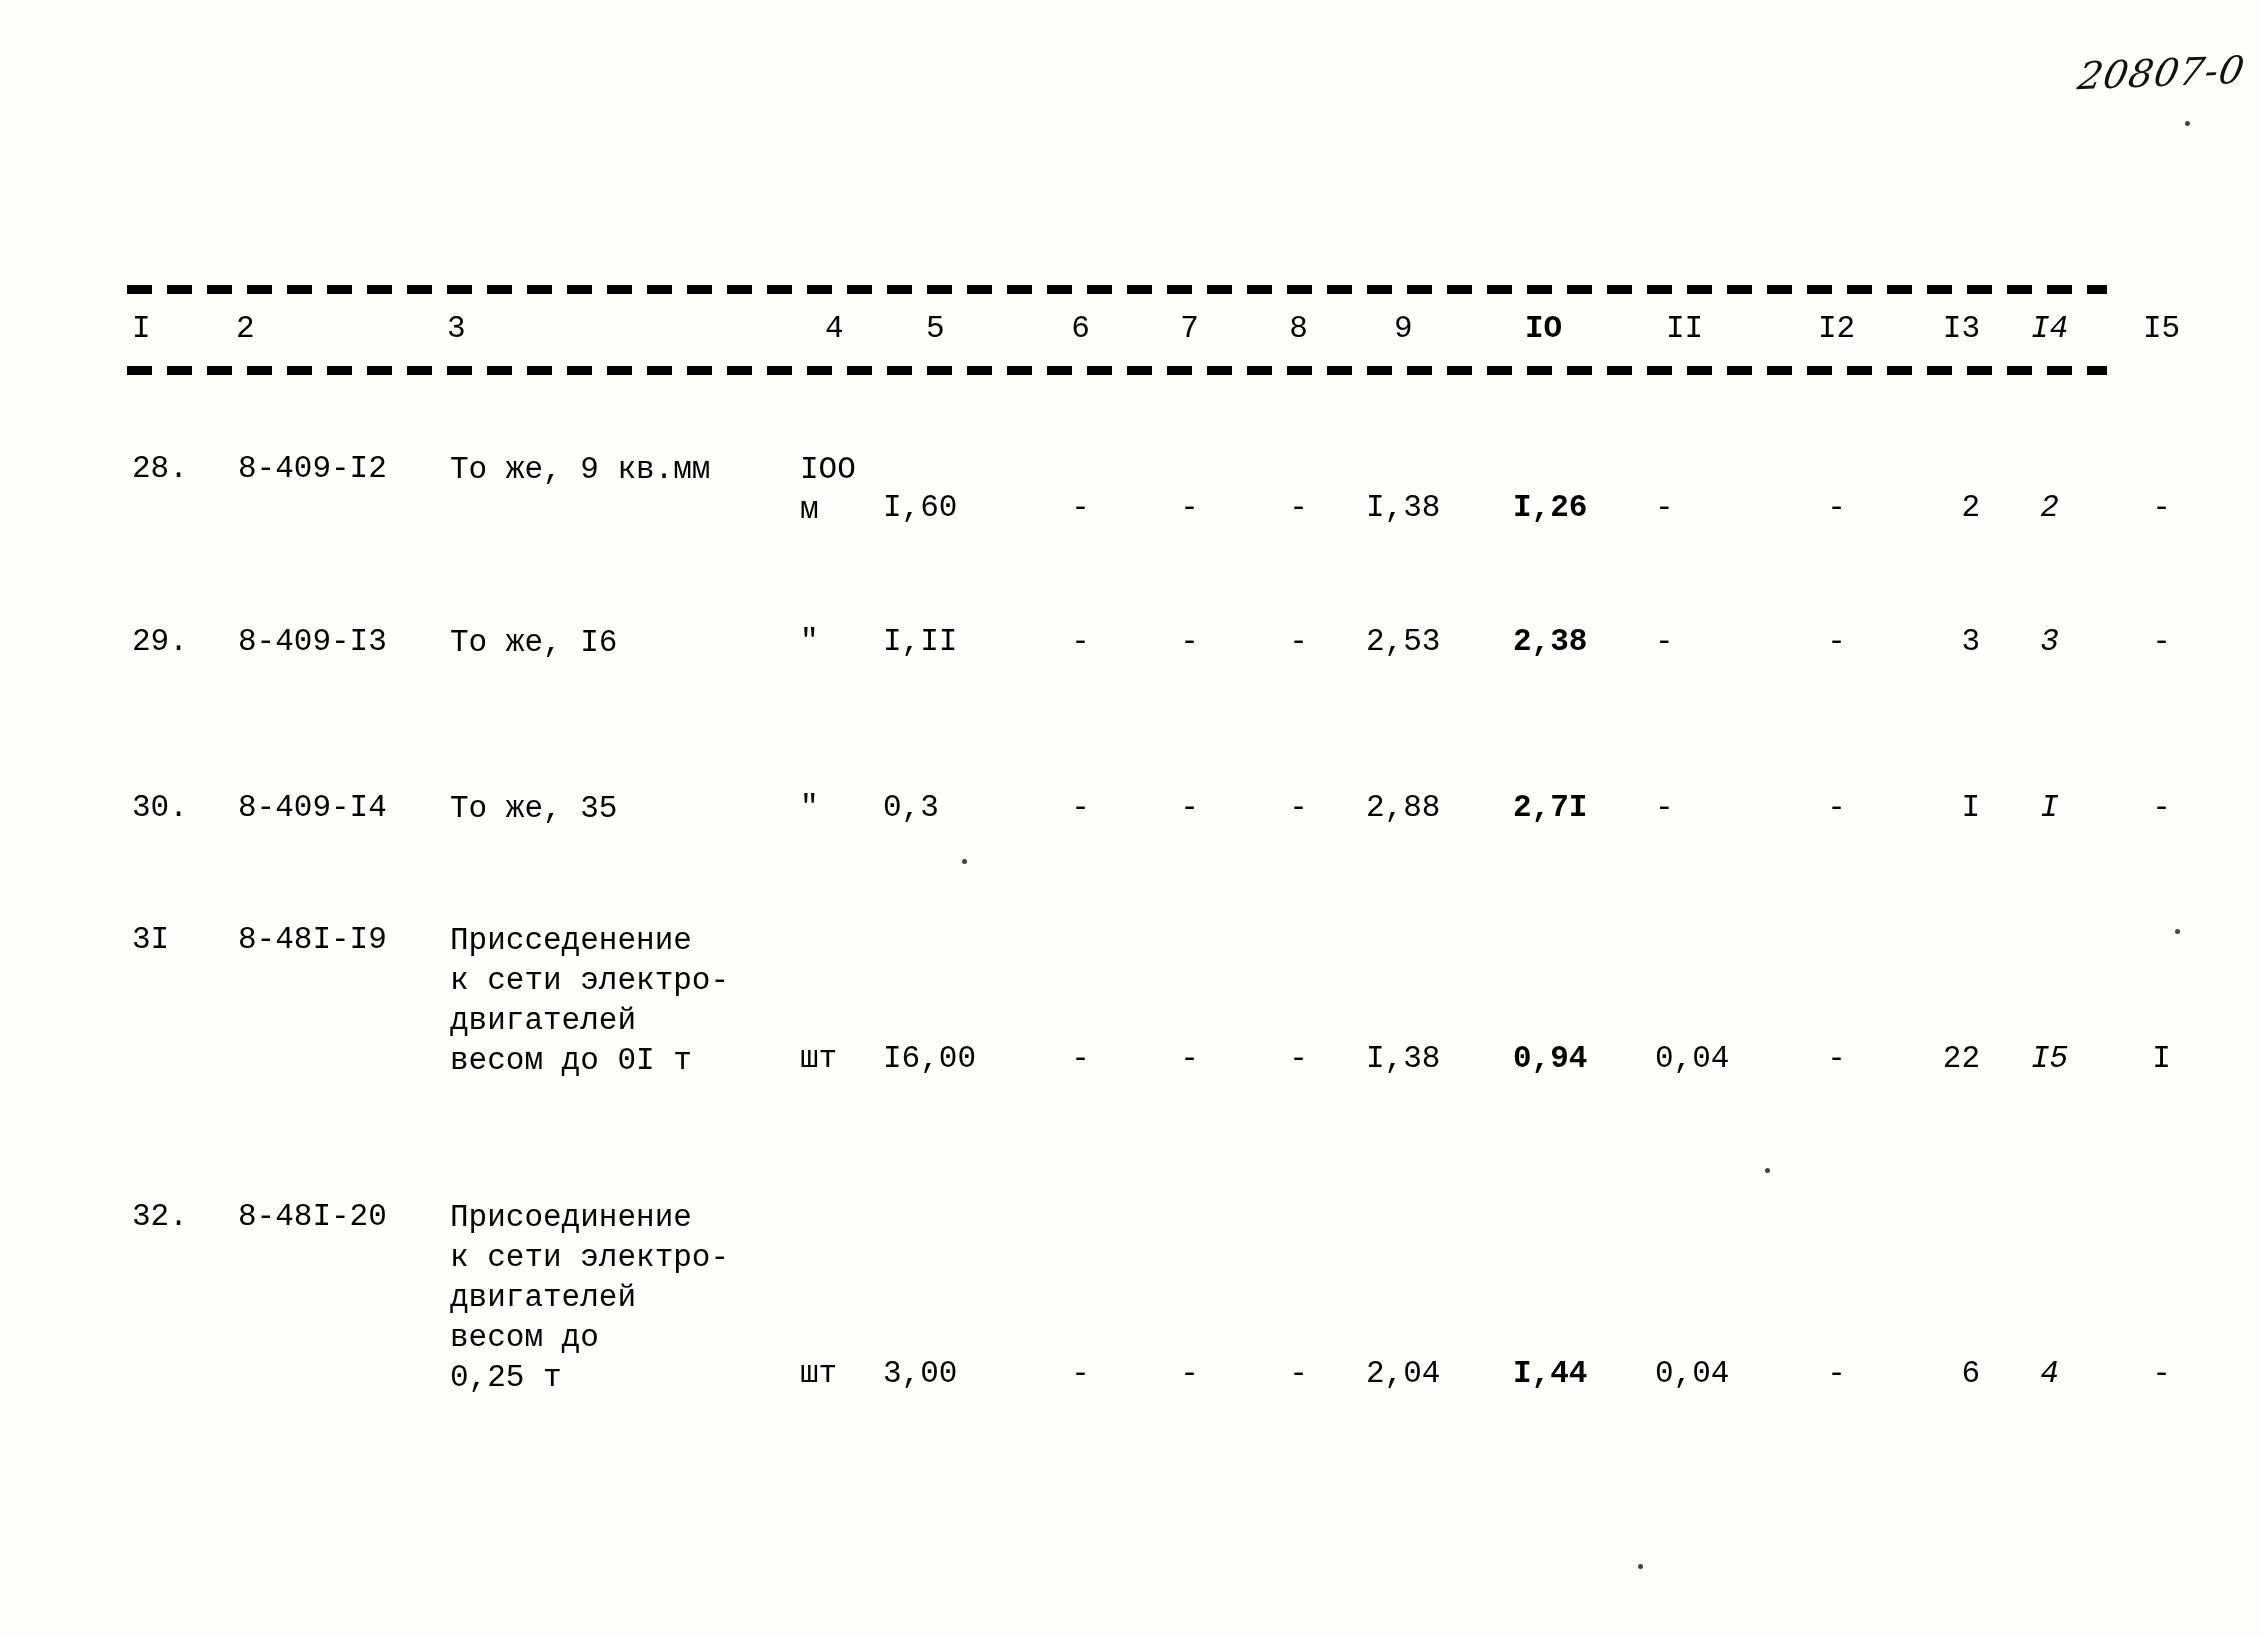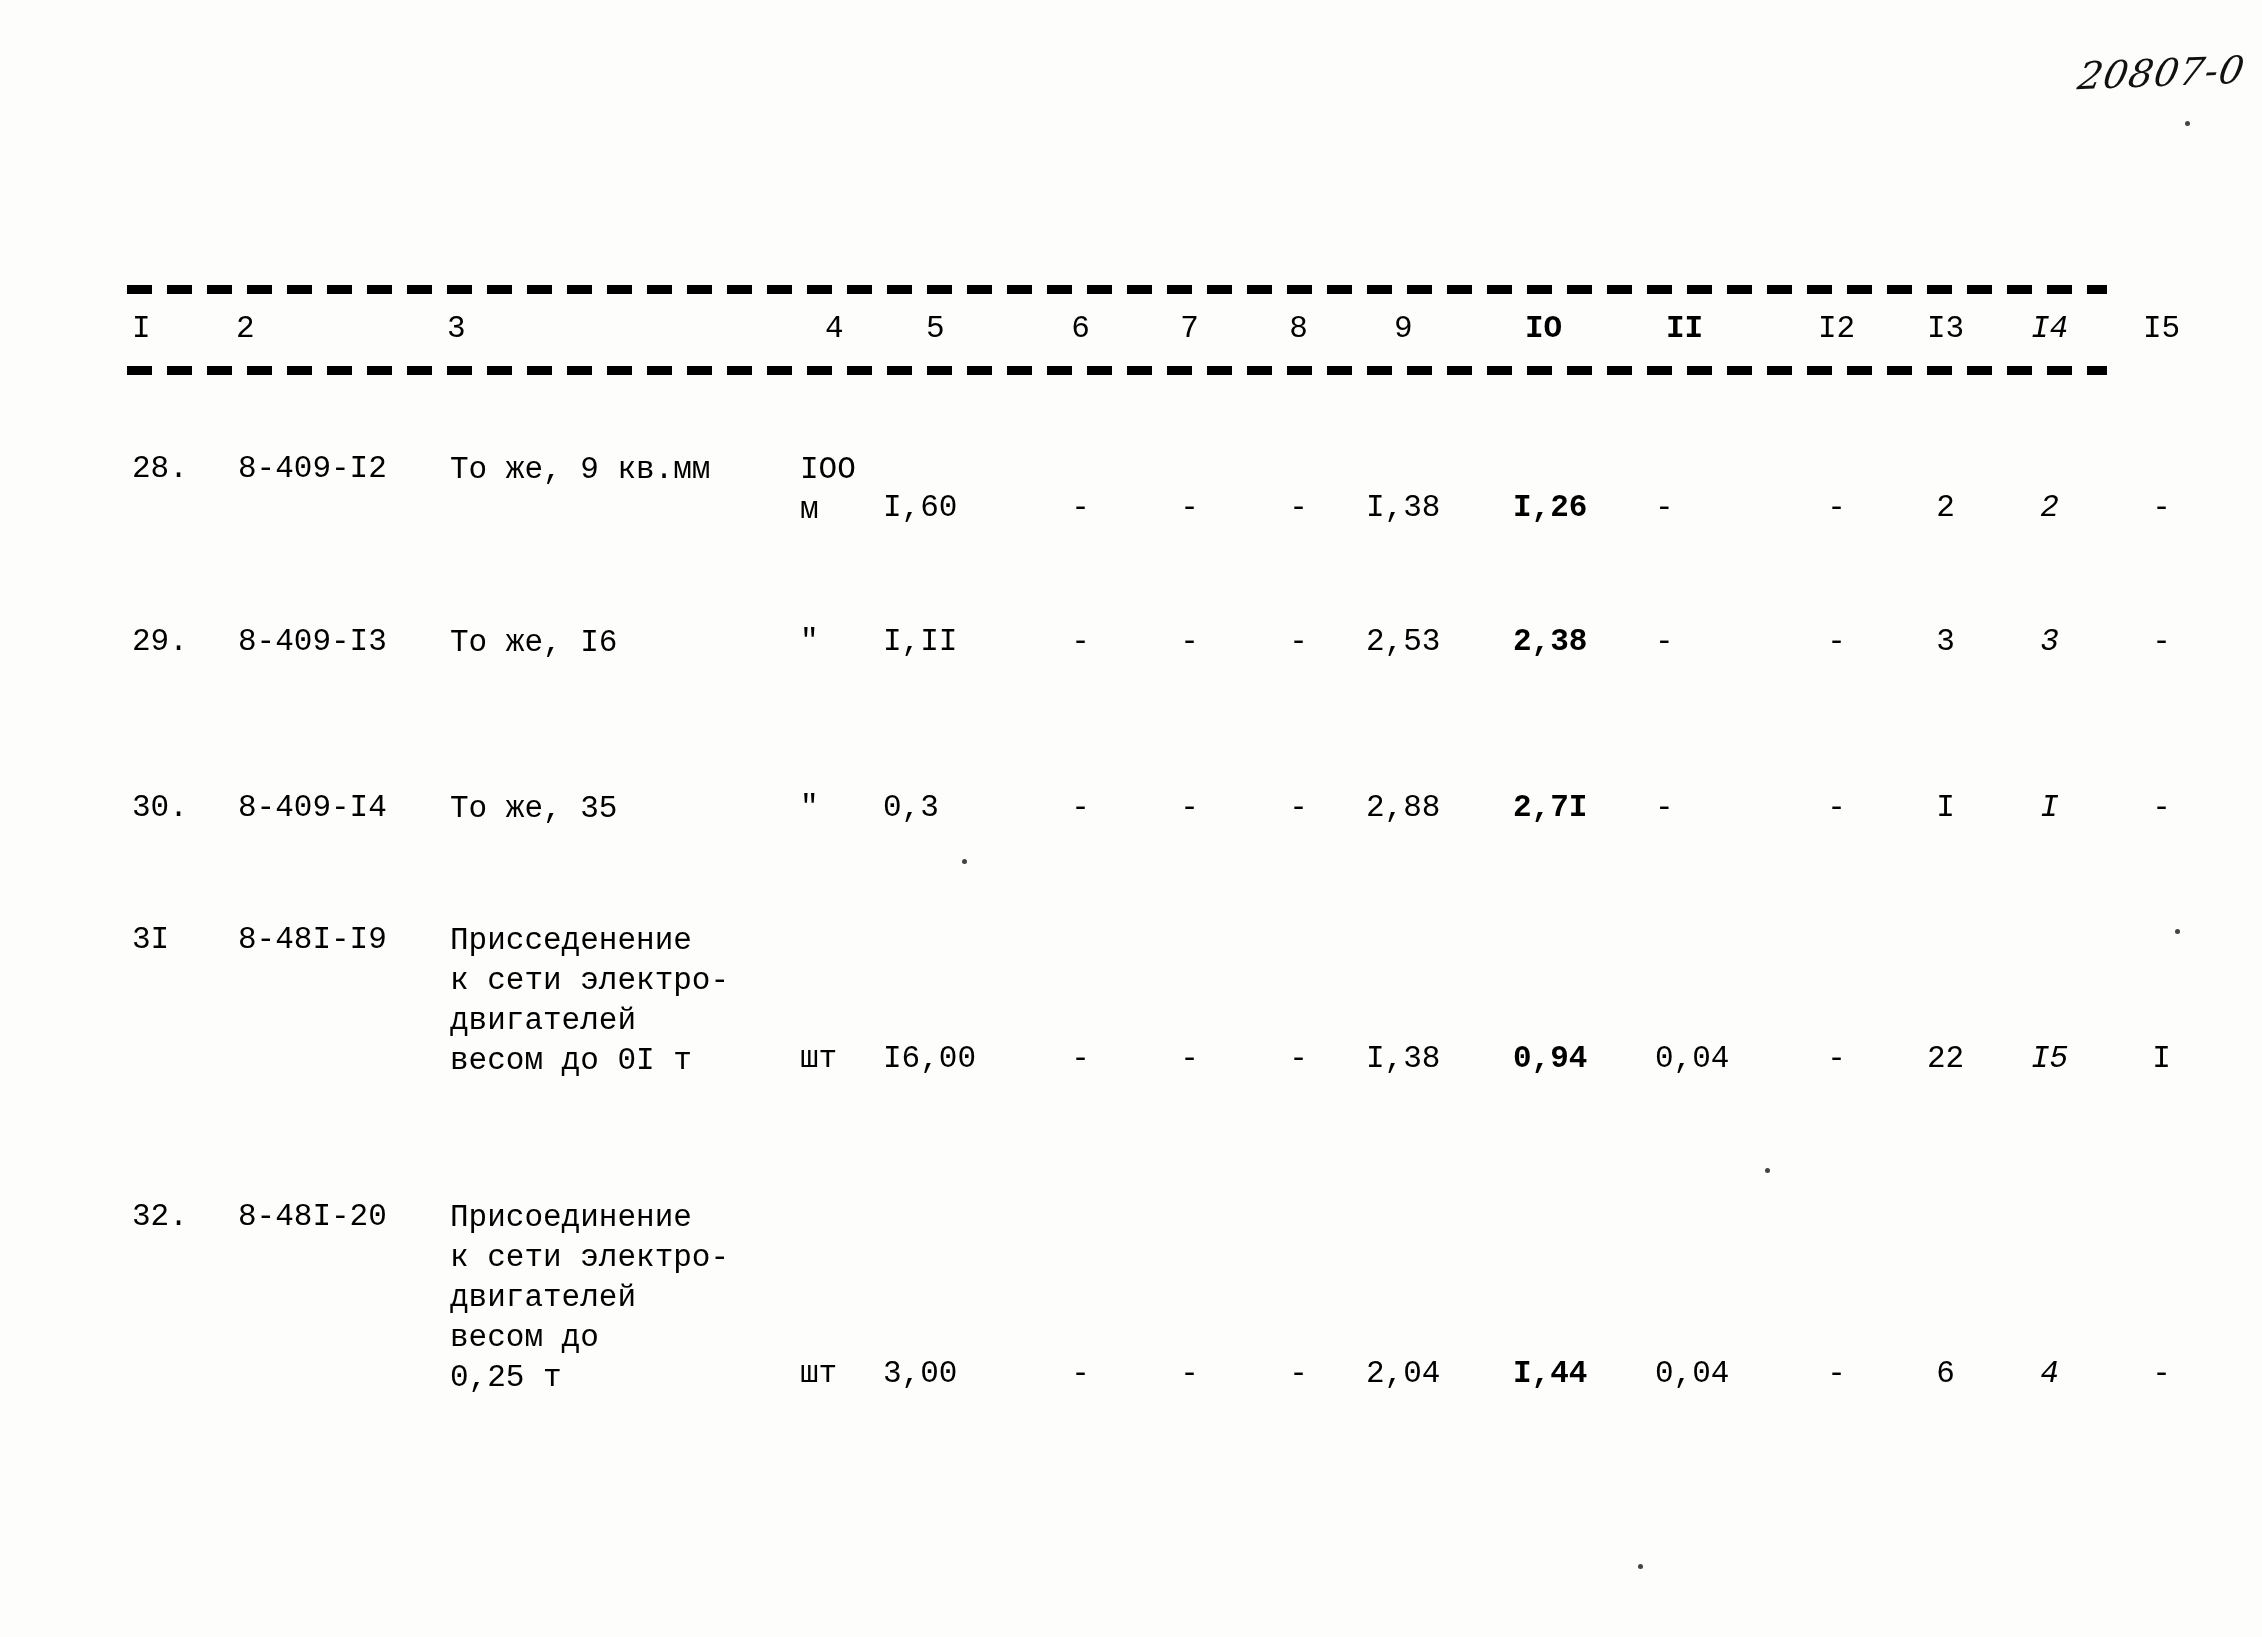--- a/index.html
+++ b/index.html
@@ -100,37 +100,37 @@
   .c3  { left: 450px;  width: 342px; text-align: left; }
   .c4  { left: 800px;  width: 99px; text-align: left; }
   .c5  { left: 883px;  width: 117px; text-align: left; }
   .c6  { left: 1051px; width: 59px;  text-align: center; }
   .c7  { left: 1160px; width: 59px;  text-align: center; }
   .c8  { left: 1269px; width: 59px;  text-align: center; }
   .c9  { left: 1366px; width: 119px; text-align: left; }
   .c10 { left: 1513px; width: 119px; text-align: left; font-weight: bold; }
   .c11 { left: 1655px; width: 119px; text-align: left; }
   .c12 { left: 1807px; width: 59px;  text-align: center; }
-  .c13 { left: 1911px; width: 69px;  text-align: center; }
+  .c13 { left: 1911px; width: 69px;  text-align: right; }
   .c14 { left: 2015px; width: 69px;  text-align: center; font-style: italic; }
   .c15 { left: 2127px; width: 69px;  text-align: center; }
 
   
   .hdr .cell { font-size: 31px; }
   .hdr .c1  { left: 132px; }
   .hdr .c2  { left: 236px; }
   .hdr .c3  { left: 447px; }
   .hdr .c4  { left: 825px; }
   .hdr .c5  { left: 926px; }
   .hdr .c6  { left: 1051px; }
   .hdr .c7  { left: 1160px; }
   .hdr .c8  { left: 1269px; }
   .hdr .c9  { left: 1394px; }
   .hdr .c10 { left: 1525px; }
-  .hdr .c11 { left: 1666px; font-weight: bold; }
+  .hdr .c11 { left: 1666px; }
   .hdr .c12 { left: 1807px; }
   .hdr .c13 { left: 1911px; }
   .hdr .c14 { left: 2015px; }
   .hdr .c15 { left: 2127px; }
 
   .desc {
     white-space: pre-line;
     line-height: 40px;
   }
   .unit-ditto { letter-spacing: 0px; }

